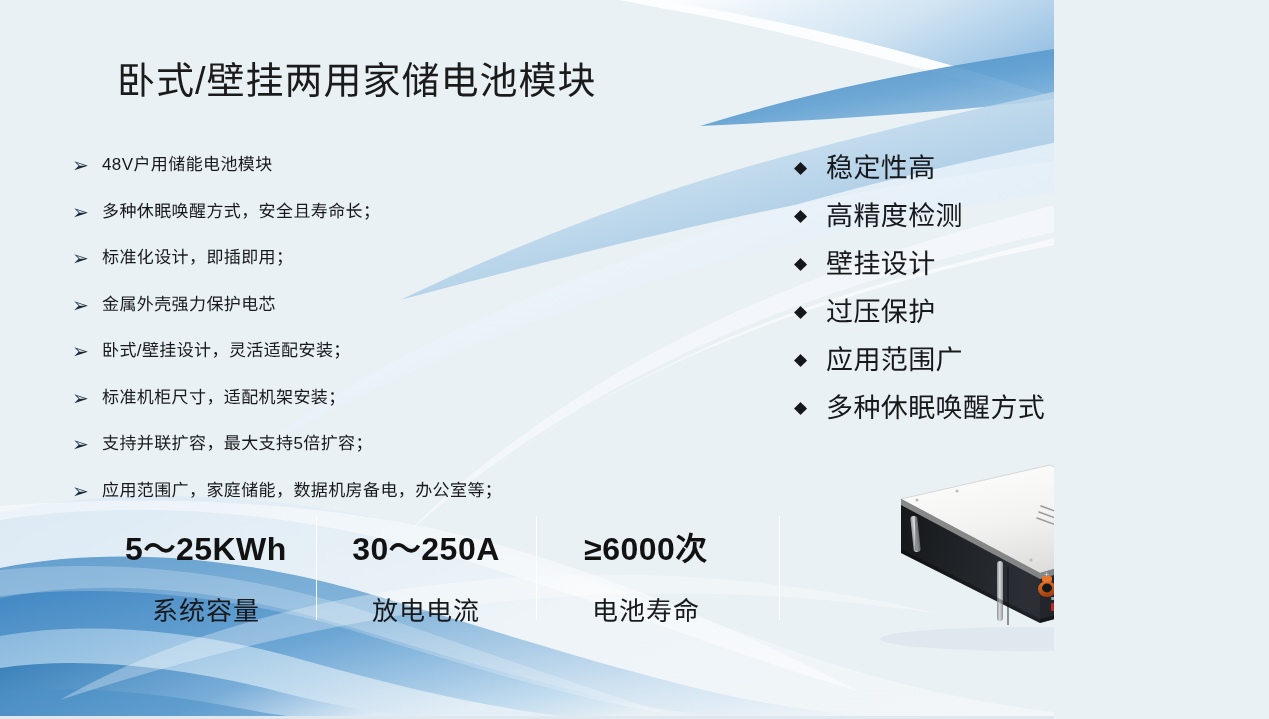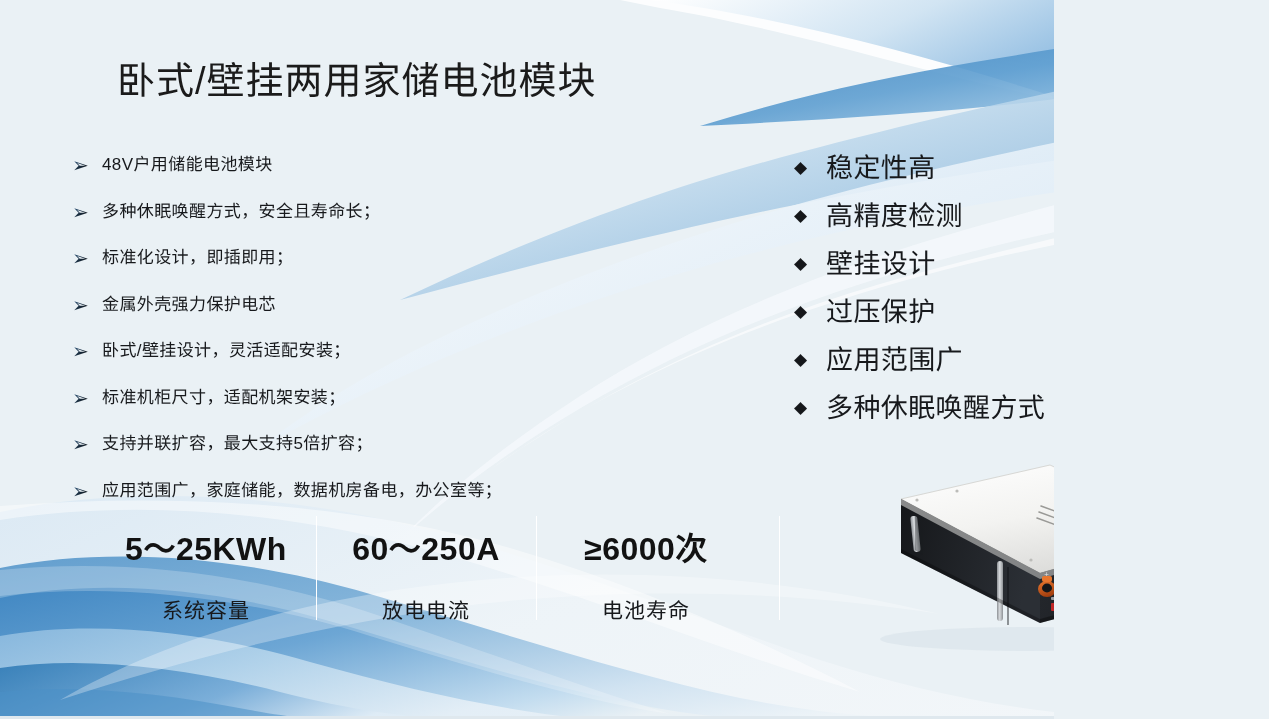--- a/index.html
+++ b/index.html
@@ -87,21 +87,21 @@
   .divider{
     position:absolute;top:0;width:1px;height:104px;
     background:#ffffff;
   }
   .stat .value{
     font-size:32px;line-height:38px;font-weight:700;
     color:#121212;white-space:nowrap;letter-spacing:0.5px;
     margin-top:14px;
   }
   .stat .label{
-    font-size:21px;line-height:26px;color:#17191c;
+    font-size:26px;line-height:26px;color:#17191c;
     white-space:nowrap;margin-top:30px;letter-spacing:1px;
   }
 
   
   .product{
     position:absolute;left:845px;top:443px;width:360px;height:215px;
   }
   .product svg{display:block;width:360px;height:215px;}
 </style>
 </head>
@@ -303,21 +303,21 @@
 
   <div class="stats">
 
     <div class="stat">
       <span class="value">5～25KWh</span>
       <span class="label">系统容量</span>
     </div>
 
     <div class="stat">
       <span class="divider" style="left:0;"></span>
-      <span class="value">60～250A</span>
+      <span class="value">30～250A</span>
       <span class="label">放电电流</span>
     </div>
 
     <div class="stat">
       <span class="divider" style="left:0;"></span>
       <span class="divider" style="right:-24px;"></span>
       <span class="value">≥6000次</span>
       <span class="label">电池寿命</span>
     </div>
 

